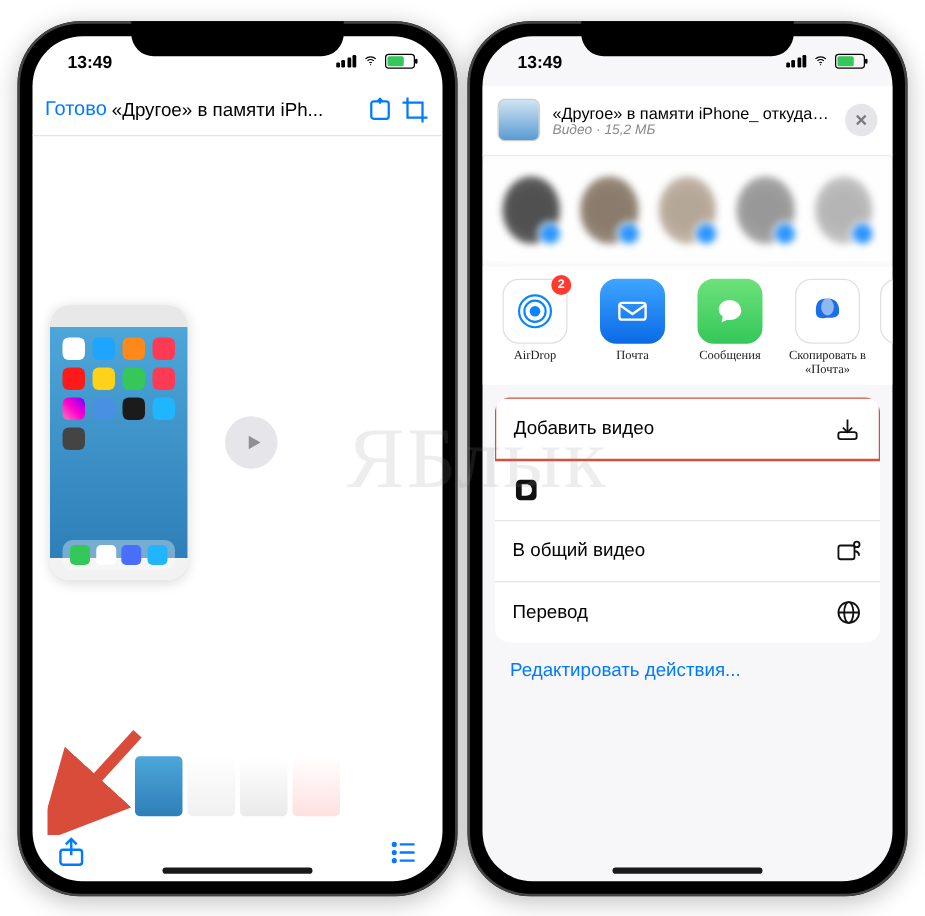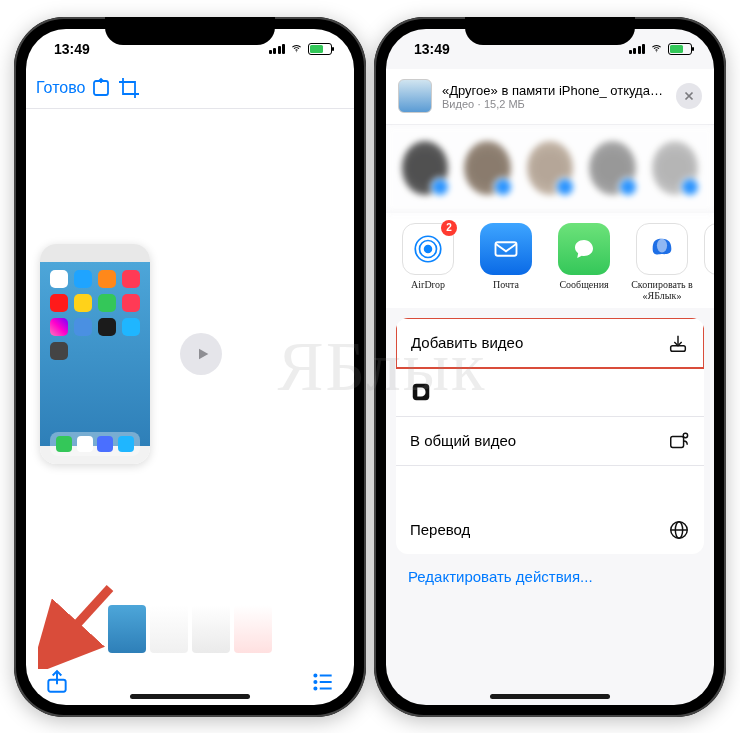--- a/index.html
+++ b/index.html
@@ -135,21 +135,21 @@
     display:flex;
     align-items:center;
     gap:10px;
     padding:0 12px;
     border-bottom:.5px solid var(--divider);
     background:#fff;
   }
   .sheet-file-thumb { width:34px;height:34px;border-radius:6px;background:linear-gradient(#d0e4f0,#5a9bd4);border:1px solid #ccc;}
   .sheet-header-text { flex:1; min-width:0; }
   .sheet-title { font-size:13px; color:#000; white-space:nowrap; overflow:hidden; text-overflow:ellipsis;}
-  .sheet-sub { font-size:11px; color:var(--text-gray);}
+  .sheet-sub { font-size:11px; color:var(--text-gray);font-style:italic;}
   .sheet-close { width:26px;height:26px;border-radius:50%;background:#e5e5ea;display:flex;align-items:center;justify-content:center;color:#888;font-size:15px;font-weight:600;}
 
   .airdrop-row {
     flex:0 0 88px;
     display:flex;
     align-items:center;
     gap:16px;
     padding:8px 16px;
     background:#fff;
     border-bottom:.5px solid var(--divider);
@@ -181,21 +181,21 @@
     background:#fff;
     border-radius:12px;
     overflow:hidden;
   }
   .action-row{
     display:flex;align-items:center;justify-content:space-between;
     padding:13px 14px;
     border-bottom:.5px solid var(--divider);
     font-size:15px;color:#000;
   }
-  .action-row:last-child{border-bottom:none;margin-top:40px;}
+  .action-row:last-child{border-bottom:none;}
   .action-row.hi{border:2px solid var(--red-hi);margin:-1px;}
   .action-row svg{width:22px;height:22px;color:#111;flex:0 0 auto;}
 
   .edit-actions{margin:14px 22px;color:var(--blue);font-size:15px;}
 
   .home-indicator{position:absolute;bottom:6px;left:50%;transform:translateX(-50%);width:120px;height:5px;background:#000;border-radius:3px;opacity:.9;}
 
   .watermark{
     position:absolute;
     top:50%;left:50%;transform:translate(-50%,-50%);
@@ -231,20 +231,21 @@
             <circle cx="12" cy="19" r="1" fill="#000" stroke="none"></circle>
           </svg>
         <div class="battery">
             <div class="battery-fill"></div>
           </div>
       </div>
     </div>
 
     <div class="nav-bar">
       <span class="nav-done">Готово</span>
+      <span class="nav-title">«Другое» в памяти iPh...</span>
       <svg class="nav-icon" viewBox="0 0 24 24" fill="none" stroke="currentColor" stroke-width="1.8">
           <rect x="5" y="5" width="14" height="14" rx="2"></rect>
           <path d="M12 3v4M10 5l2-2 2 2"></path>
         </svg>
       <svg class="nav-icon" viewBox="0 0 24 24" fill="none" stroke="currentColor" stroke-width="1.8">
           <path d="M6 2v16h16"></path>
           <path d="M2 6h16v16"></path>
         </svg>
     </div>
 
@@ -391,21 +392,21 @@
           </div>
         <div class="app-label">Сообщения</div>
       </div>
       <div class="app-item">
         <div class="app-icon" style="background:#fff;border:1px solid #e0e0e0">
             <svg width="34" height="34" viewBox="0 0 40 40">
               <path d="M20 8c8 0 11 5 11 12s-8 6-11 6-11 3-11-6 3-12 11-12z" fill="#1e6fe6"></path>
               <ellipse cx="20" cy="16" rx="6" ry="8" fill="#fff" opacity=".5"></ellipse>
             </svg>
           </div>
-        <div class="app-label">Скопировать в «ЯБлык»</div>
+        <div class="app-label">Скопировать в «Почта»</div>
       </div>
       <div class="app-item" style="flex:0 0 36px">
         <div class="app-icon" style="background:#fff;border:1px solid #e0e0e0;width:40px">
             <svg width="24" height="24" viewBox="0 0 40 40">
               <path d="M6 10h28v20H6z" fill="#fff"></path>
               <path d="M6 10l14 11 14-11" fill="none" stroke="#db4437" stroke-width="4"></path>
             </svg>
           </div>
       </div>
     </div>

